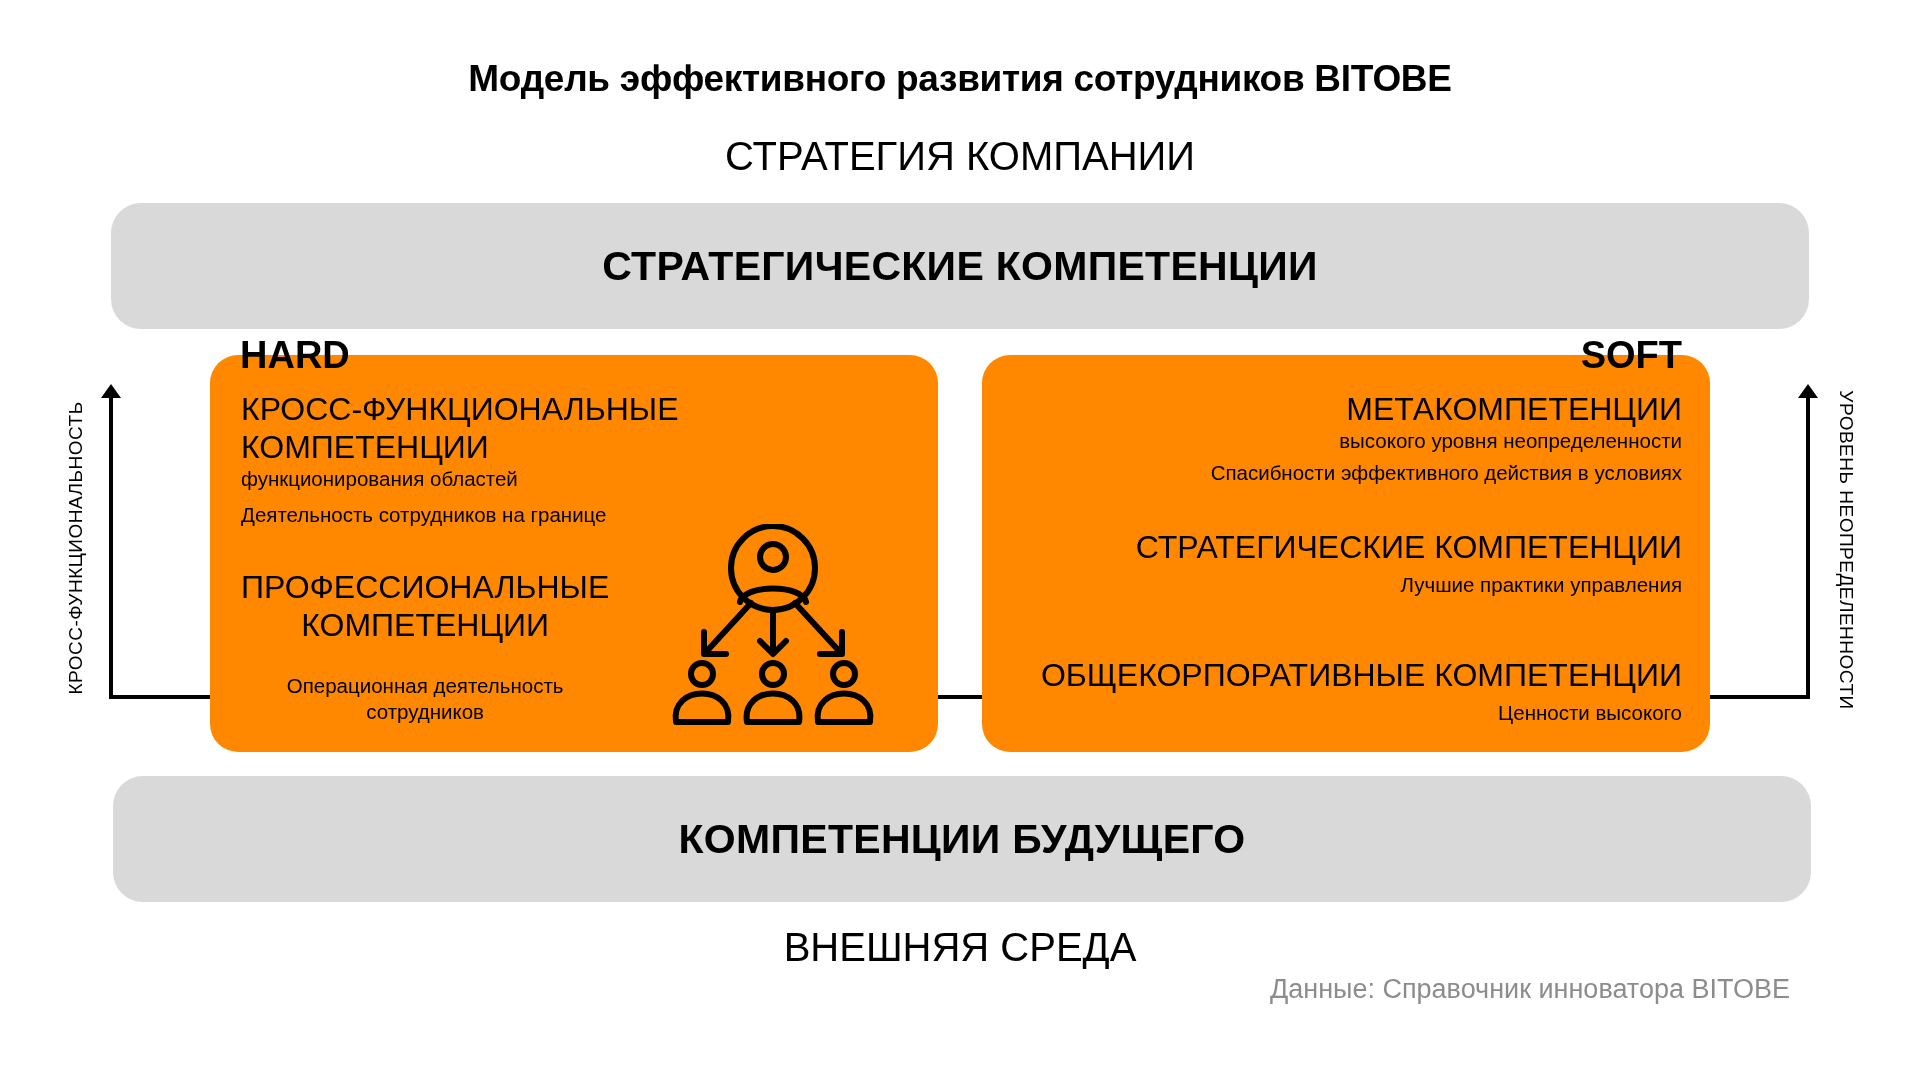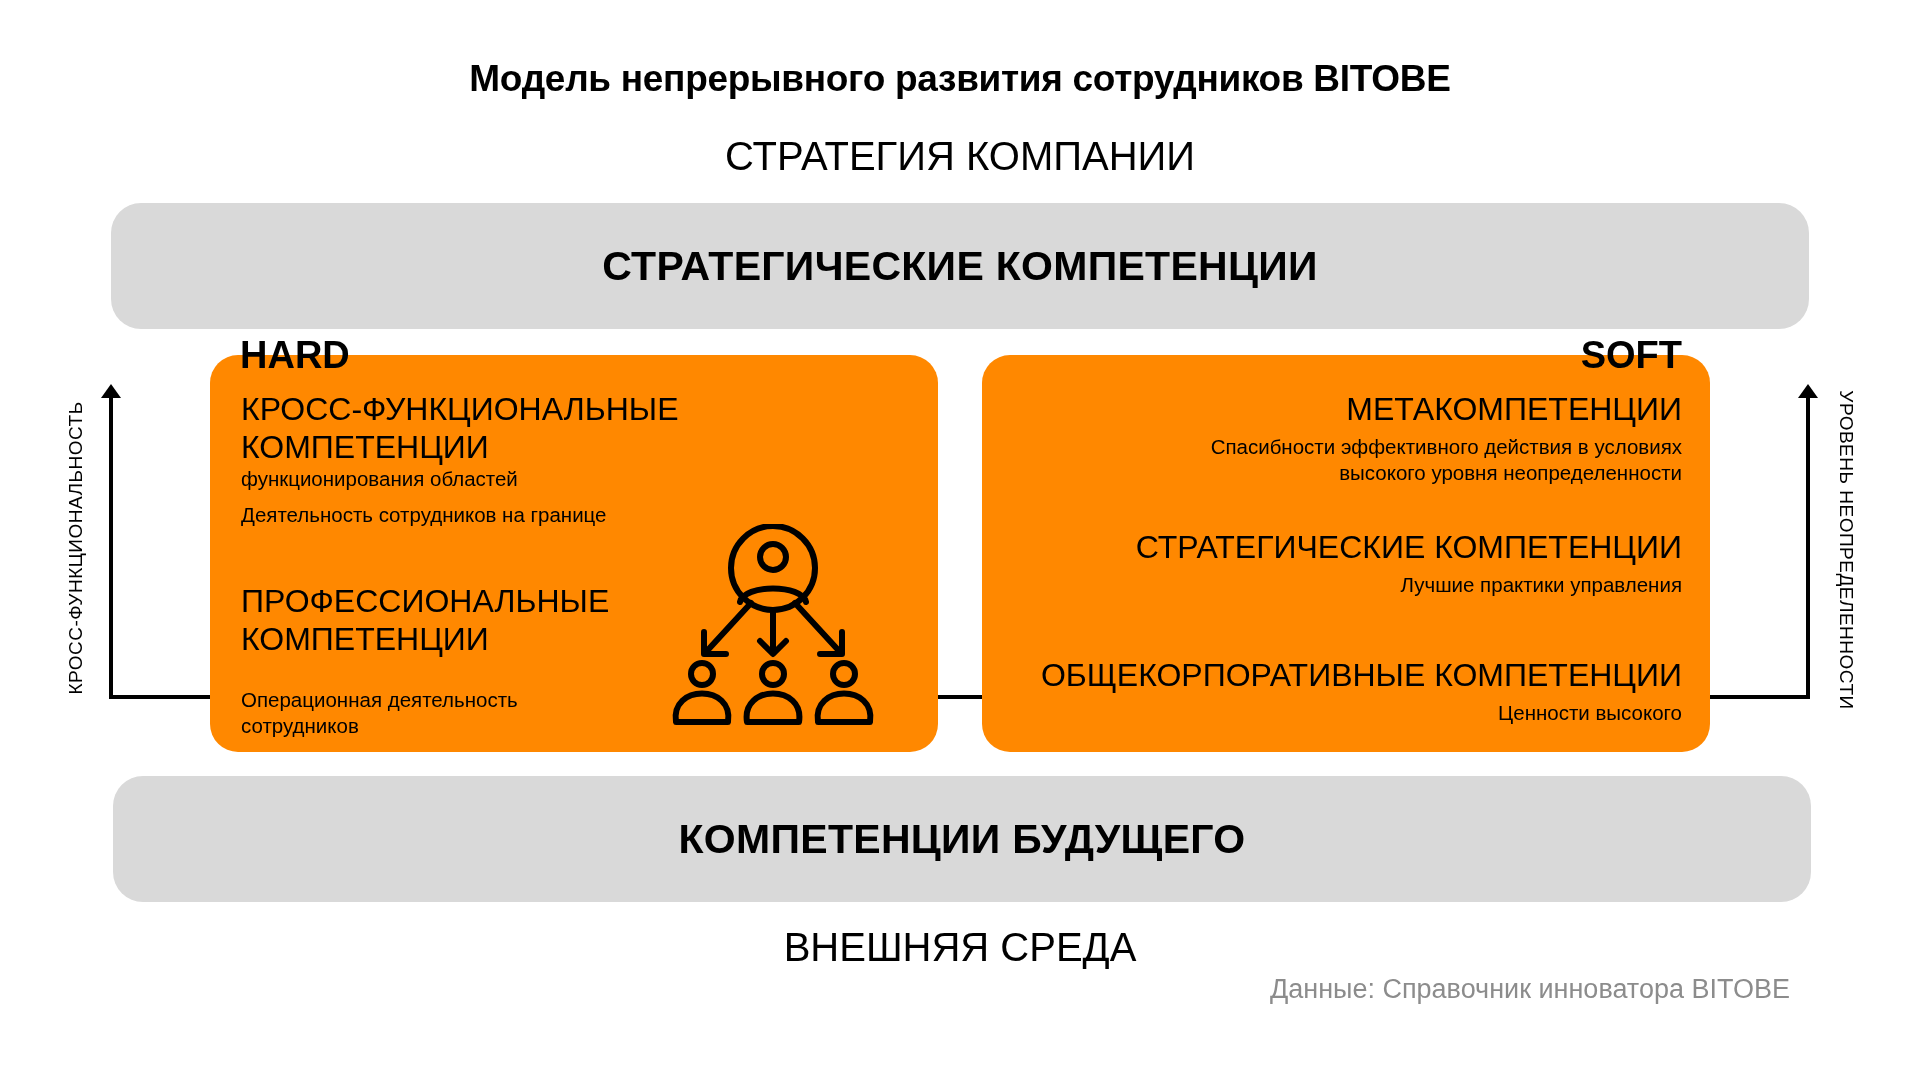--- a/index.html
+++ b/index.html
@@ -46,21 +46,21 @@
       left:0; width:1920px; top:925px; text-align:center;
       font-size:40px;
     }
     .source {
       right:130px; top:974px; font-size:27px; color:#8c8c8c;
     }
   </style>
 </head>
 <body>
 
-<div class="abs title">Модель непрерывного развития сотрудников BITOBE</div>
+<div class="abs title">Модель эффективного развития сотрудников BITOBE</div>
 <div class="abs strategy">СТРАТЕГИЯ КОМПАНИИ</div>
 
 <div class="abs grey-bar top-bar">
   <span>СТРАТЕГИЧЕСКИЕ КОМПЕТЕНЦИИ</span>
 </div>
 
 <div class="abs line" style="left:109px; top:392px; width:4px; height:307px;"></div>
 <div class="abs line" style="left:109px; top:695px; width:110px; height:4px;"></div>
 <svg class="abs" style="left:100px; top:384px;" width="22" height="16" viewBox="0 0 22 16">
   <polygon points="11,0 21,14 1,14" fill="#000"></polygon>
@@ -79,21 +79,21 @@
 <div class="abs orange box-left"></div>
 <div class="abs kind-label hard-label">HARD</div>
 
 <div class="abs left-text" style="top:390px;">
   <div class="comp-title">КРОСС-ФУНКЦИОНАЛЬНЫЕ</div>
   <div class="comp-title">КОМПЕТЕНЦИИ</div>
   <div class="comp-desc">функционирования областей</div>
   <div class="comp-desc" style="margin-top:10px;">Деятельность сотрудников на границе</div>
 </div>
 
-<div class="abs left-text" style="top:582px;">
+<div class="abs left-text" style="top:568px;text-align:center;">
   <div class="comp-title">ПРОФЕССИОНАЛЬНЫЕ</div>
   <div class="comp-title">КОМПЕТЕНЦИИ</div>
   <div class="comp-desc" style="margin-top:29px;">Операционная деятельность</div>
   <div class="comp-desc">сотрудников</div>
 </div>
 
 <svg class="abs" style="left:668px; top:524px;" width="210" height="206" viewBox="0 0 210 206" fill="none" stroke="#000" stroke-width="6" stroke-linecap="round" stroke-linejoin="round">
 
   <circle cx="105" cy="44" r="42"></circle>
   <circle cx="105" cy="33" r="13"></circle>
@@ -112,22 +112,22 @@
   <path d="M79 198 C73 160, 137 160, 131 198 Z"></path>
   <circle cx="176" cy="150" r="11"></circle>
   <path d="M150 198 C144 160, 208 160, 202 198 Z"></path>
 </svg>
 
 <div class="abs orange box-right"></div>
 <div class="abs kind-label soft-label">SOFT</div>
 
 <div class="abs right-text" style="top:390px;">
   <div class="comp-title">МЕТАКОМПЕТЕНЦИИ</div>
+  <div class="comp-desc">высокого уровня неопределенности</div>
   <div class="comp-desc" style="margin-top:6px;">Спасибности эффективного действия в условиях</div>
-  <div class="comp-desc">высокого уровня неопределенности</div>
 </div>
 
 <div class="abs right-text" style="top:528px;">
   <div class="comp-title">СТРАТЕГИЧЕСКИЕ КОМПЕТЕНЦИИ</div>
   <div class="comp-desc" style="margin-top:6px;">Лучшие практики управления</div>
 </div>
 
 <div class="abs right-text" style="top:656px;">
   <div class="comp-title">ОБЩЕКОРПОРАТИВНЫЕ КОМПЕТЕНЦИИ</div>
   <div class="comp-desc" style="margin-top:6px;">Ценности высокого</div>

